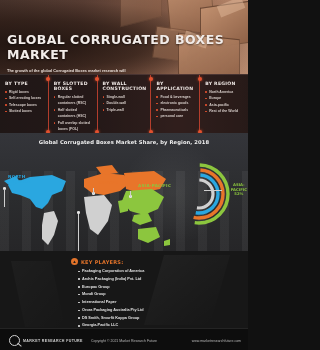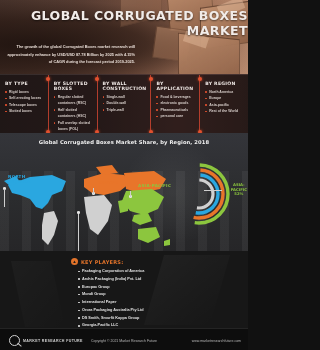--- a/index.html
+++ b/index.html
@@ -13,21 +13,21 @@
         background:radial-gradient(ellipse at 12% 60%,rgba(30,18,14,.92) 0%,rgba(40,24,18,.7) 38%,rgba(60,36,26,.15) 70%,rgba(0,0,0,0) 100%);}
   .boxshape{position:absolute;background:linear-gradient(150deg,#c08f6e,#8d6046);border:1px solid rgba(60,36,24,.5);}
   .bx1{right:-6px;top:4px;width:52px;height:40px;transform:skewY(-8deg);}
   .bx2{right:34px;top:-4px;width:44px;height:34px;transform:skewY(10deg) rotate(-5deg);opacity:.85;}
   .bx3{right:8px;top:36px;width:60px;height:40px;transform:skewY(6deg);opacity:.92;}
   .bx4{right:58px;top:28px;width:34px;height:30px;transform:rotate(8deg);opacity:.55;}
   .bx5{right:86px;top:-8px;width:40px;height:28px;transform:skewY(-14deg);opacity:.35;}
   .flap{position:absolute;background:rgba(230,190,160,.45);}
   .fl1{right:4px;top:1px;width:26px;height:12px;transform:rotate(-22deg);}
   .fl2{right:40px;top:34px;width:24px;height:11px;transform:rotate(18deg);}
-  .hero-inner{position:relative;padding:8px 0 0 7px;text-align:right;}
+  .hero-inner{position:relative;padding:32px 0 0 7px;}
   .hero h1{margin:0;font-size:12.5px;letter-spacing:.45px;color:#f2ece9;font-weight:700;
            font-family:"DejaVu Sans",sans-serif;text-shadow:0 1px 2px rgba(0,0,0,.55);}
   .hero p{margin:5px 0 0 0;font-size:3.9px;line-height:1.95;color:#e8ddd6;max-width:128px;font-weight:700;}
 
   
   .cats{position:relative;display:flex;height:58px;width:248px;
         background:linear-gradient(90deg,#2b2120 0%,#352524 40%,#4a2f2b 72%,#3a2724 100%);
         border-top:1px solid rgba(255,255,255,.05);}
   .cats:before{content:"";position:absolute;inset:0;background:rgba(18,12,12,.45);}
   .cat{position:relative;flex:1;padding:6px 4px 0 5px;box-sizing:border-box;}

